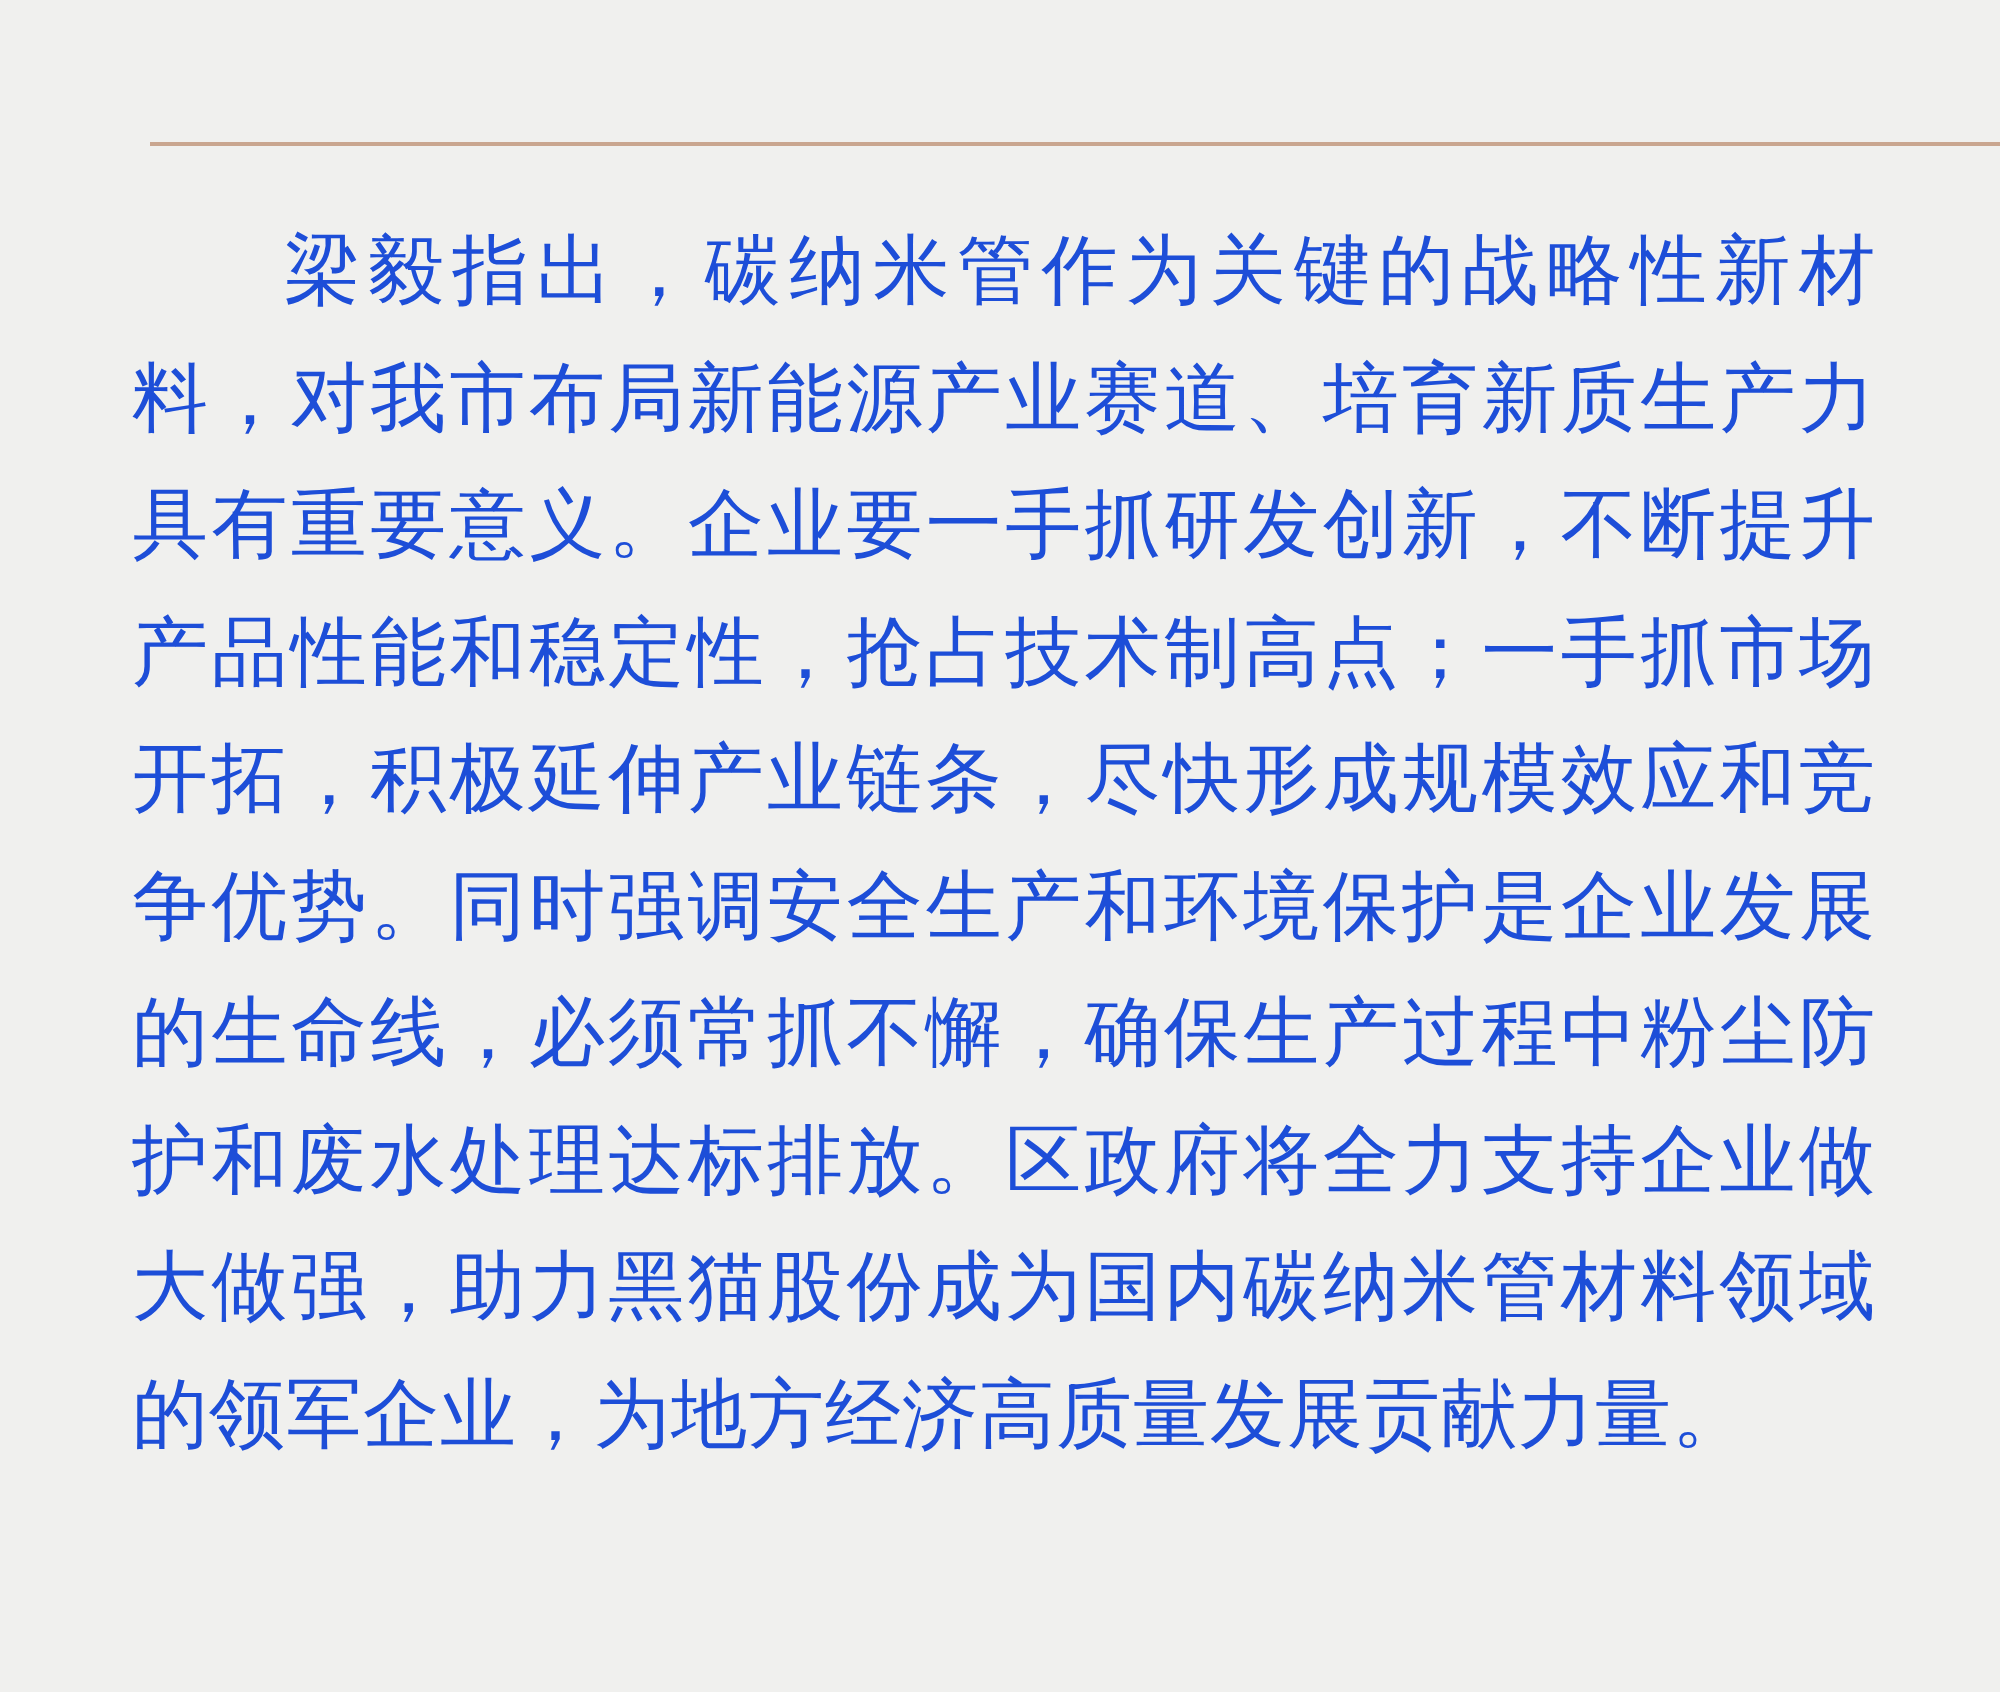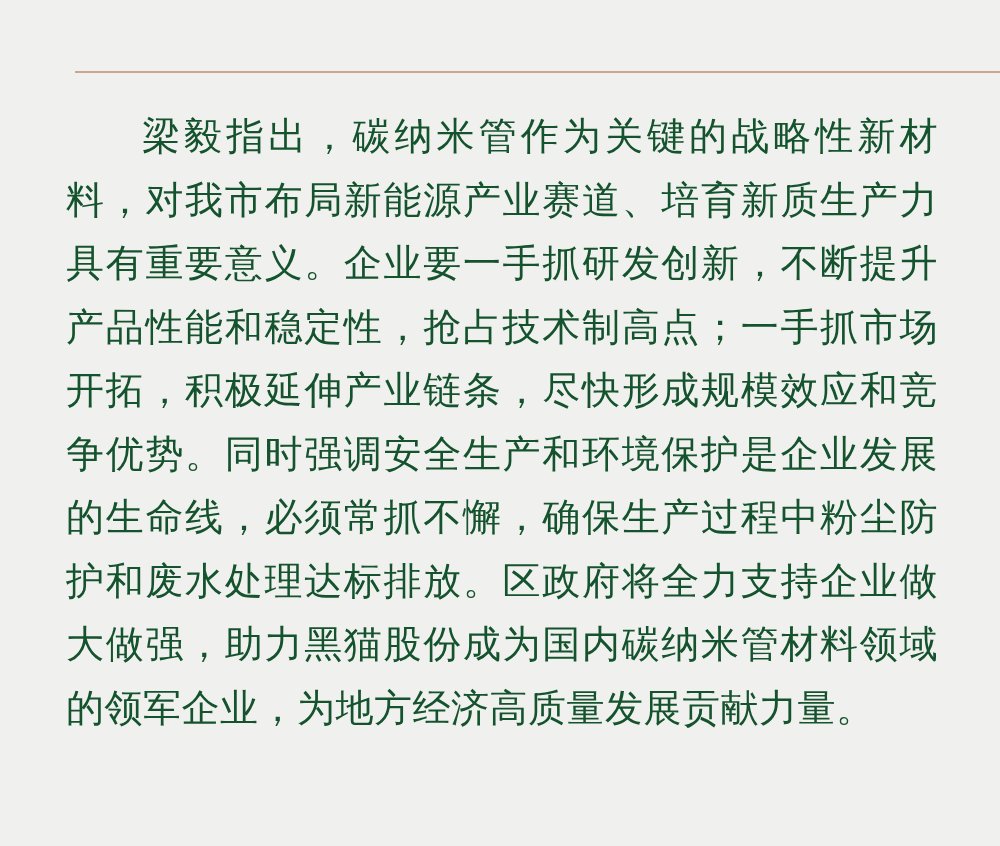--- a/index.html
+++ b/index.html
@@ -32,21 +32,21 @@
     .article-body {
       position: absolute;
       left: 66px;
       top: 105px;
       width: 872px;
     }
     .article-body p {
       margin: 0;
       font-size: 38px;
       line-height: 63.5px;
-      color: #14532d;
+      color: #1d4ed8;
       text-align: justify;
       text-justify: inter-character;
       text-indent: 2em;
       letter-spacing: 0.5px;
       font-weight: 400;
     }
   </style>
 </head>
 <body>
 

